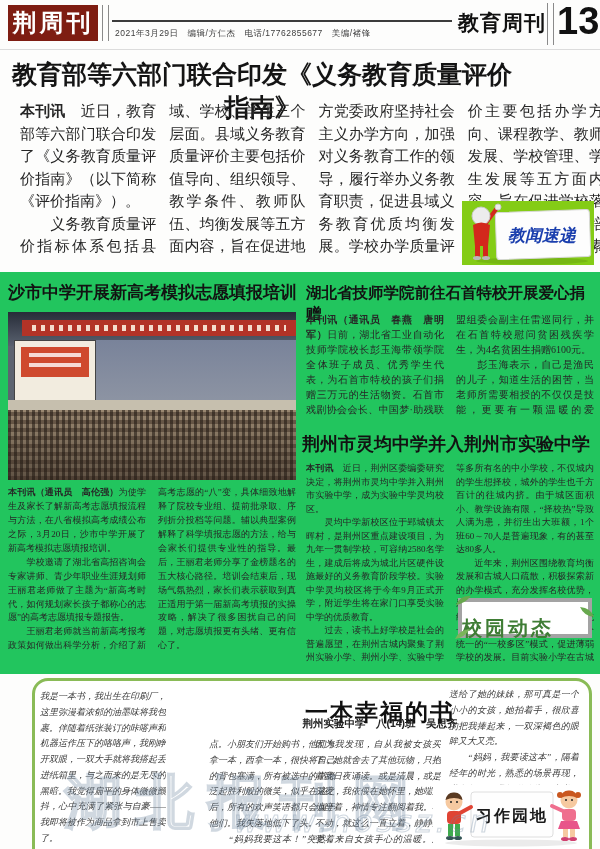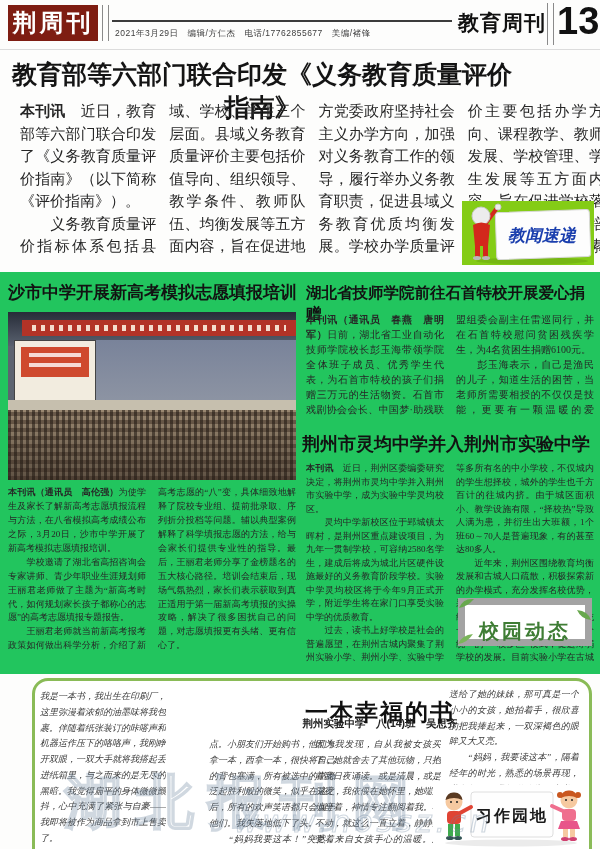--- a/index.html
+++ b/index.html
@@ -52,22 +52,22 @@
         column-count:2;column-gap:12px;font-size:9px;line-height:1.55;text-align:justify;
         white-space:pre-line;color:#262626;}
   .g-don-body{position:absolute;left:306px;top:40px;width:288px;height:118px;overflow:hidden;
         column-count:2;column-gap:12px;font-size:10px;line-height:1.5;text-align:justify;
         white-space:pre-line;color:#262626;}
   .g-merge-title{position:absolute;left:302px;top:160px;width:292px;font-family:"Liberation Sans",sans-serif;
         font-weight:bold;font-size:18px;color:#121212;}
   .g-merge-body{position:absolute;left:306px;top:190px;width:288px;height:204px;overflow:hidden;
         column-count:2;column-gap:12px;font-size:9px;line-height:1.5;text-align:justify;
         white-space:pre-line;color:#262626;}
-  .badge-campus{position:absolute;left:458px;top:326px;width:134px;height:48px;background:#fff;
-        border:7px solid #a3a3a3;box-sizing:border-box;text-align:center;}
+  .badge-campus{position:absolute;left:458px;top:326px;width:134px;height:40px;background:#fff;
+        border:4px solid #a3a3a3;box-sizing:border-box;}
   .badge-campus .txt{font-family:"Liberation Sans",sans-serif;font-weight:bold;font-size:20px;
         color:#3f7d35;letter-spacing:3px;line-height:52px;}
   .leaf{position:absolute;width:16px;height:12px;}
   
   .essay{position:absolute;left:32px;top:678px;width:560px;height:195px;background:#fff;
         border:3px solid #8abb57;border-radius:16px;box-sizing:border-box;}
   .essay-title{position:absolute;left:200px;top:4px;width:290px;text-align:center;
         font-family:"Liberation Sans",sans-serif;font-weight:bold;font-size:23px;color:#101010;letter-spacing:2px;margin-top:12px;}
   .essay-byline{position:absolute;left:200px;top:36px;width:290px;text-align:center;
         font-family:"Liberation Sans",sans-serif;font-weight:bold;font-size:10.5px;color:#222;}

